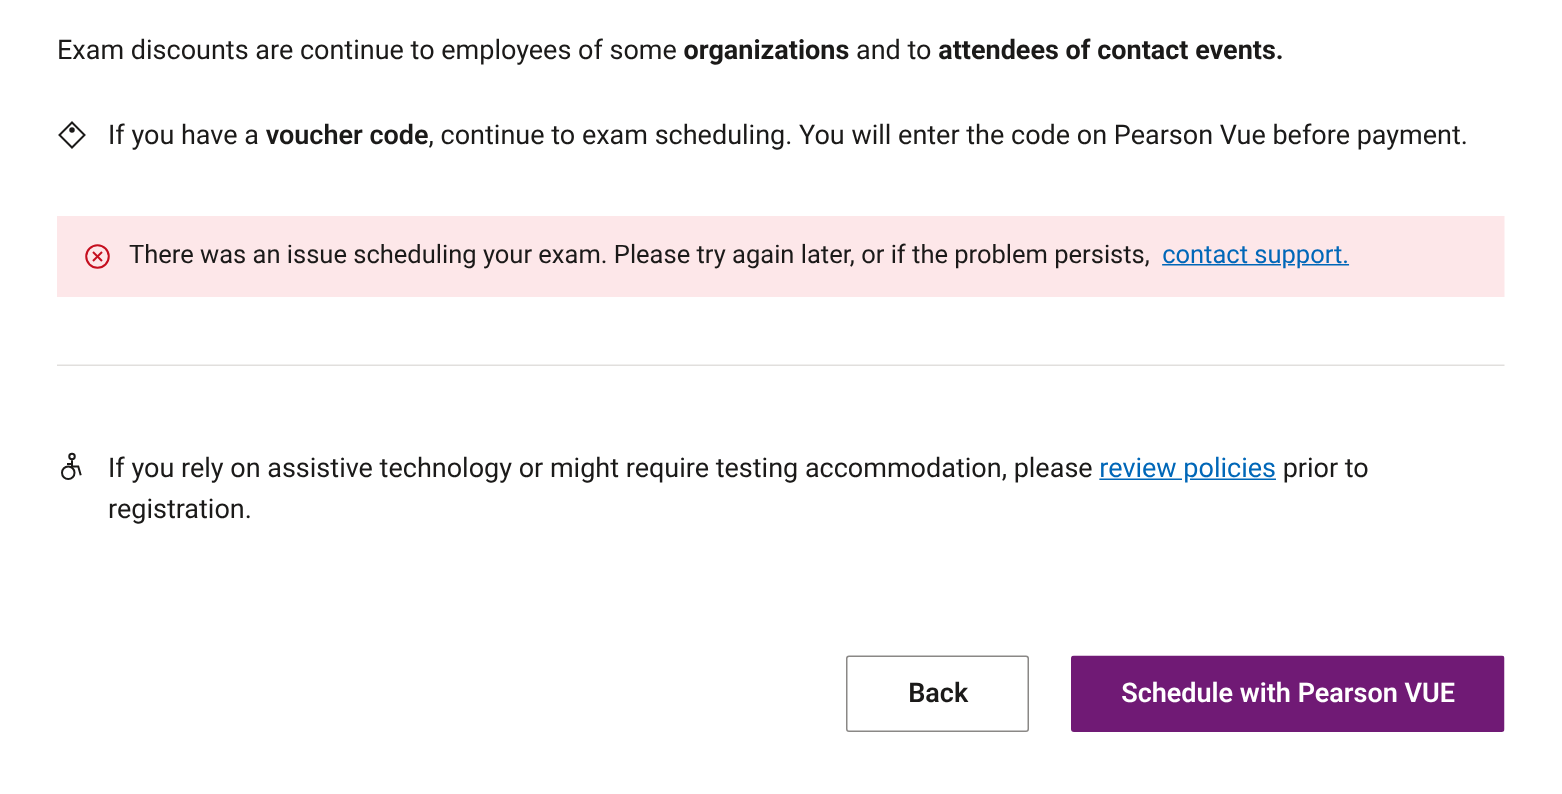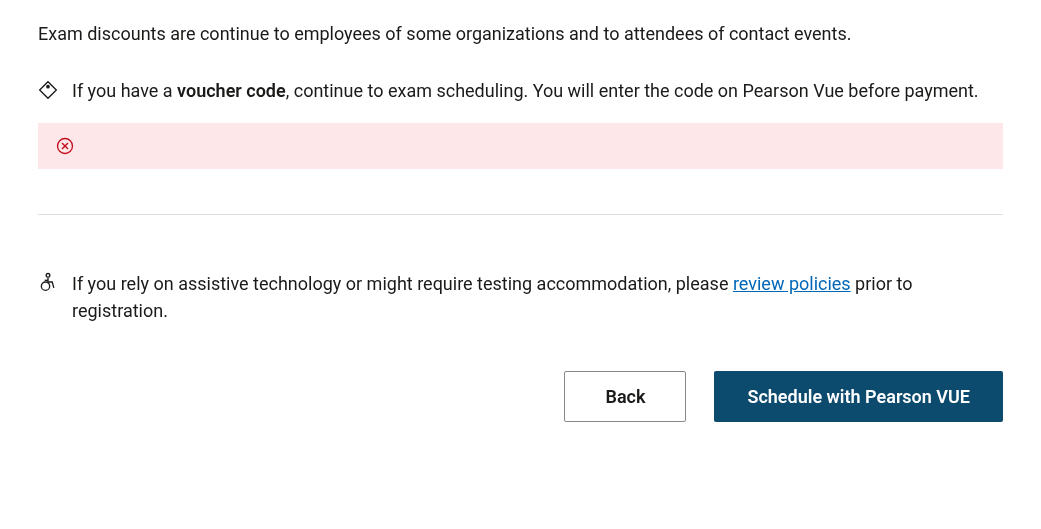--- a/index.html
+++ b/index.html
@@ -12,26 +12,26 @@
       font-size: 18px;
       color: #1b1a19;
       padding: 20px 38px;
       width: 1041px;
       line-height: 1.5;
     }
     .intro-text {
       margin-bottom: 30px;
     }
     .intro-text b {
-      font-weight: 400;
+      font-weight: 700;
     }
     .info-row {
       display: flex;
       align-items: flex-start;
-      margin-bottom: 16px;
+      margin-bottom: 36px;
     }
     .info-icon {
       flex-shrink: 0;
       width: 34px;
       padding-top: 3px;
     }
     .info-text {
       flex: 1;
     }
     .info-text b {
@@ -60,21 +60,21 @@
       margin-left: 4px;
     }
     hr.divider {
       border: none;
       border-top: 1px solid #e1dfdd;
       margin: 0 0 55px 0;
     }
     .accessibility-row {
       display: flex;
       align-items: flex-start;
-      margin-bottom: 47px;
+      margin-bottom: 84px;
     }
     .accessibility-icon {
       flex-shrink: 0;
       width: 34px;
       padding-top: 2px;
     }
     .accessibility-text {
       flex: 1;
     }
     .accessibility-text a {
@@ -95,21 +95,21 @@
       cursor: pointer;
       border-radius: 2px;
     }
     .btn-secondary {
       background: #ffffff;
       color: #1b1a19;
       border: 1px solid #8a8886;
       padding: 14px 40px;
     }
     .btn-primary {
-      background: #0c4a6e;
+      background: #701a75;
       color: #ffffff;
       padding: 14px 32px;
     }
   </style>
 </head>
 <body>
 
 <p class="intro-text">
   <span>Exam discounts are continue to employees of some </span><b>organizations</b><span> and to </span><b>attendees of contact events.</b>
 </p>
@@ -127,20 +127,23 @@
 </div>
 
 <div class="error-banner">
   <div class="error-icon">
     <svg width="18" height="18" viewBox="0 0 24 24" fill="none" stroke="#c50f1f" stroke-width="1.8">
       <circle cx="12" cy="12" r="10"></circle>
       <line x1="8" y1="8" x2="16" y2="16"></line>
       <line x1="16" y1="8" x2="8" y2="16"></line>
     </svg>
   </div>
+  <div class="error-text">
+    <span>There was an issue scheduling your exam. Please try again later, or if the problem persists, </span><a href="#">contact support.</a>
+  </div>
 </div>
 
 <hr class="divider">
 
 <div class="accessibility-row">
   <div class="accessibility-icon">
     <svg width="20" height="20" viewBox="0 0 24 24" fill="none" stroke="#1b1a19" stroke-width="1.6">
       <circle cx="12" cy="4" r="2.2"></circle>
       <circle cx="9" cy="17" r="5"></circle>
       <path d="M12 7 L12 12 L17 12 L19 19"></path>

